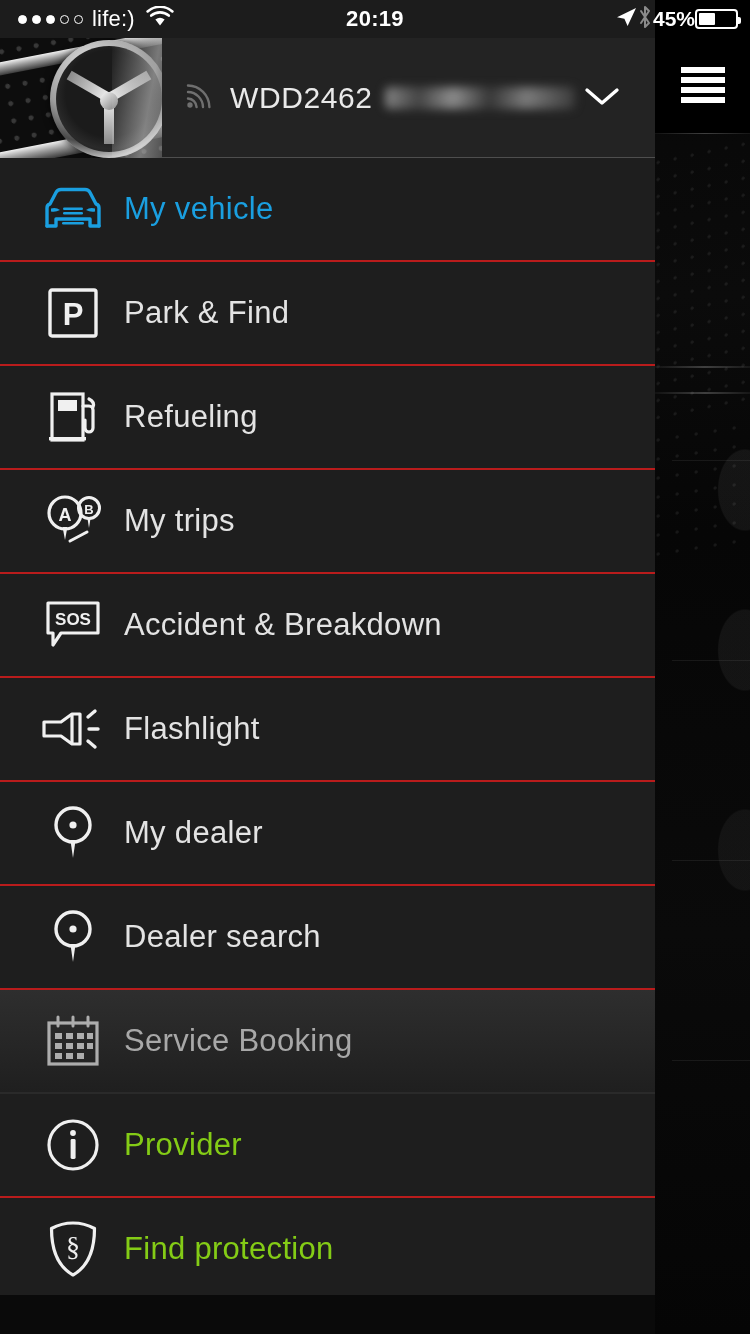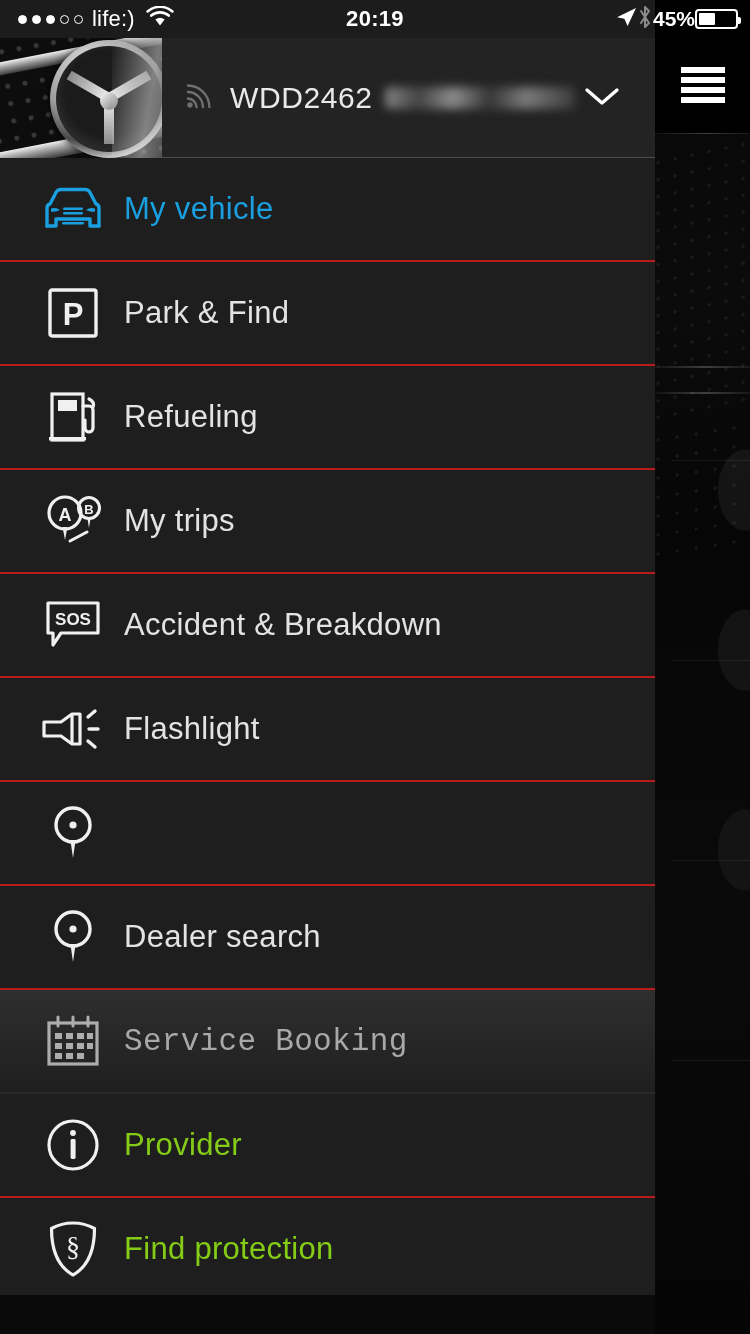--- a/index.html
+++ b/index.html
@@ -155,21 +155,21 @@
   }
   .menu-item .lbl{
     font-size:31px; color:#e3e3e3; letter-spacing:.3px; margin-left:8px;
   }
   .menu-item.active .lbl{ color:#1a9fe0; }
   .menu-item.dim .lbl{ color:#84cc16; }
   .menu-item.pressed{
     background:linear-gradient(180deg,#2e2e2e 0%,#262626 55%,#1f1f1f 100%);
     border-bottom-color:#2a2a2a;
   }
-  .menu-item.pressed .lbl{ color:#a8a8a8;font-family:Liberation Mono, monospace; }
+  .menu-item.pressed .lbl{ color:#a8a8a8; }
   .menu-item.pressed .ico svg{ opacity:.8; }
 </style>
 </head>
 <body>
 
 <div id="app">
 
   <div class="bg-strip">
     <div class="grille"></div>
     <div class="grille2"></div>
@@ -351,20 +351,21 @@
       </div>
 
       <div class="menu-item">
         <span class="ico">
           <svg width="48" height="58" viewBox="0 0 48 58" aria-hidden="true">
             <circle cx="24" cy="21" r="17" stroke="#f0f0f0" stroke-width="3.4" fill="none"></circle>
             <circle cx="24" cy="21" r="3.6" fill="#f0f0f0"></circle>
             <path d="M21.4 36 L24 54 L26.6 36 Z" fill="#f0f0f0"></path>
           </svg>
         </span>
+        <span class="lbl">My dealer</span>
       </div>
 
       <div class="menu-item">
         <span class="ico">
           <svg width="48" height="58" viewBox="0 0 48 58" aria-hidden="true">
             <circle cx="24" cy="21" r="17" stroke="#f0f0f0" stroke-width="3.4" fill="none"></circle>
             <circle cx="24" cy="21" r="3.6" fill="#f0f0f0"></circle>
             <path d="M21.4 36 L24 54 L26.6 36 Z" fill="#f0f0f0"></path>
           </svg>
         </span>

